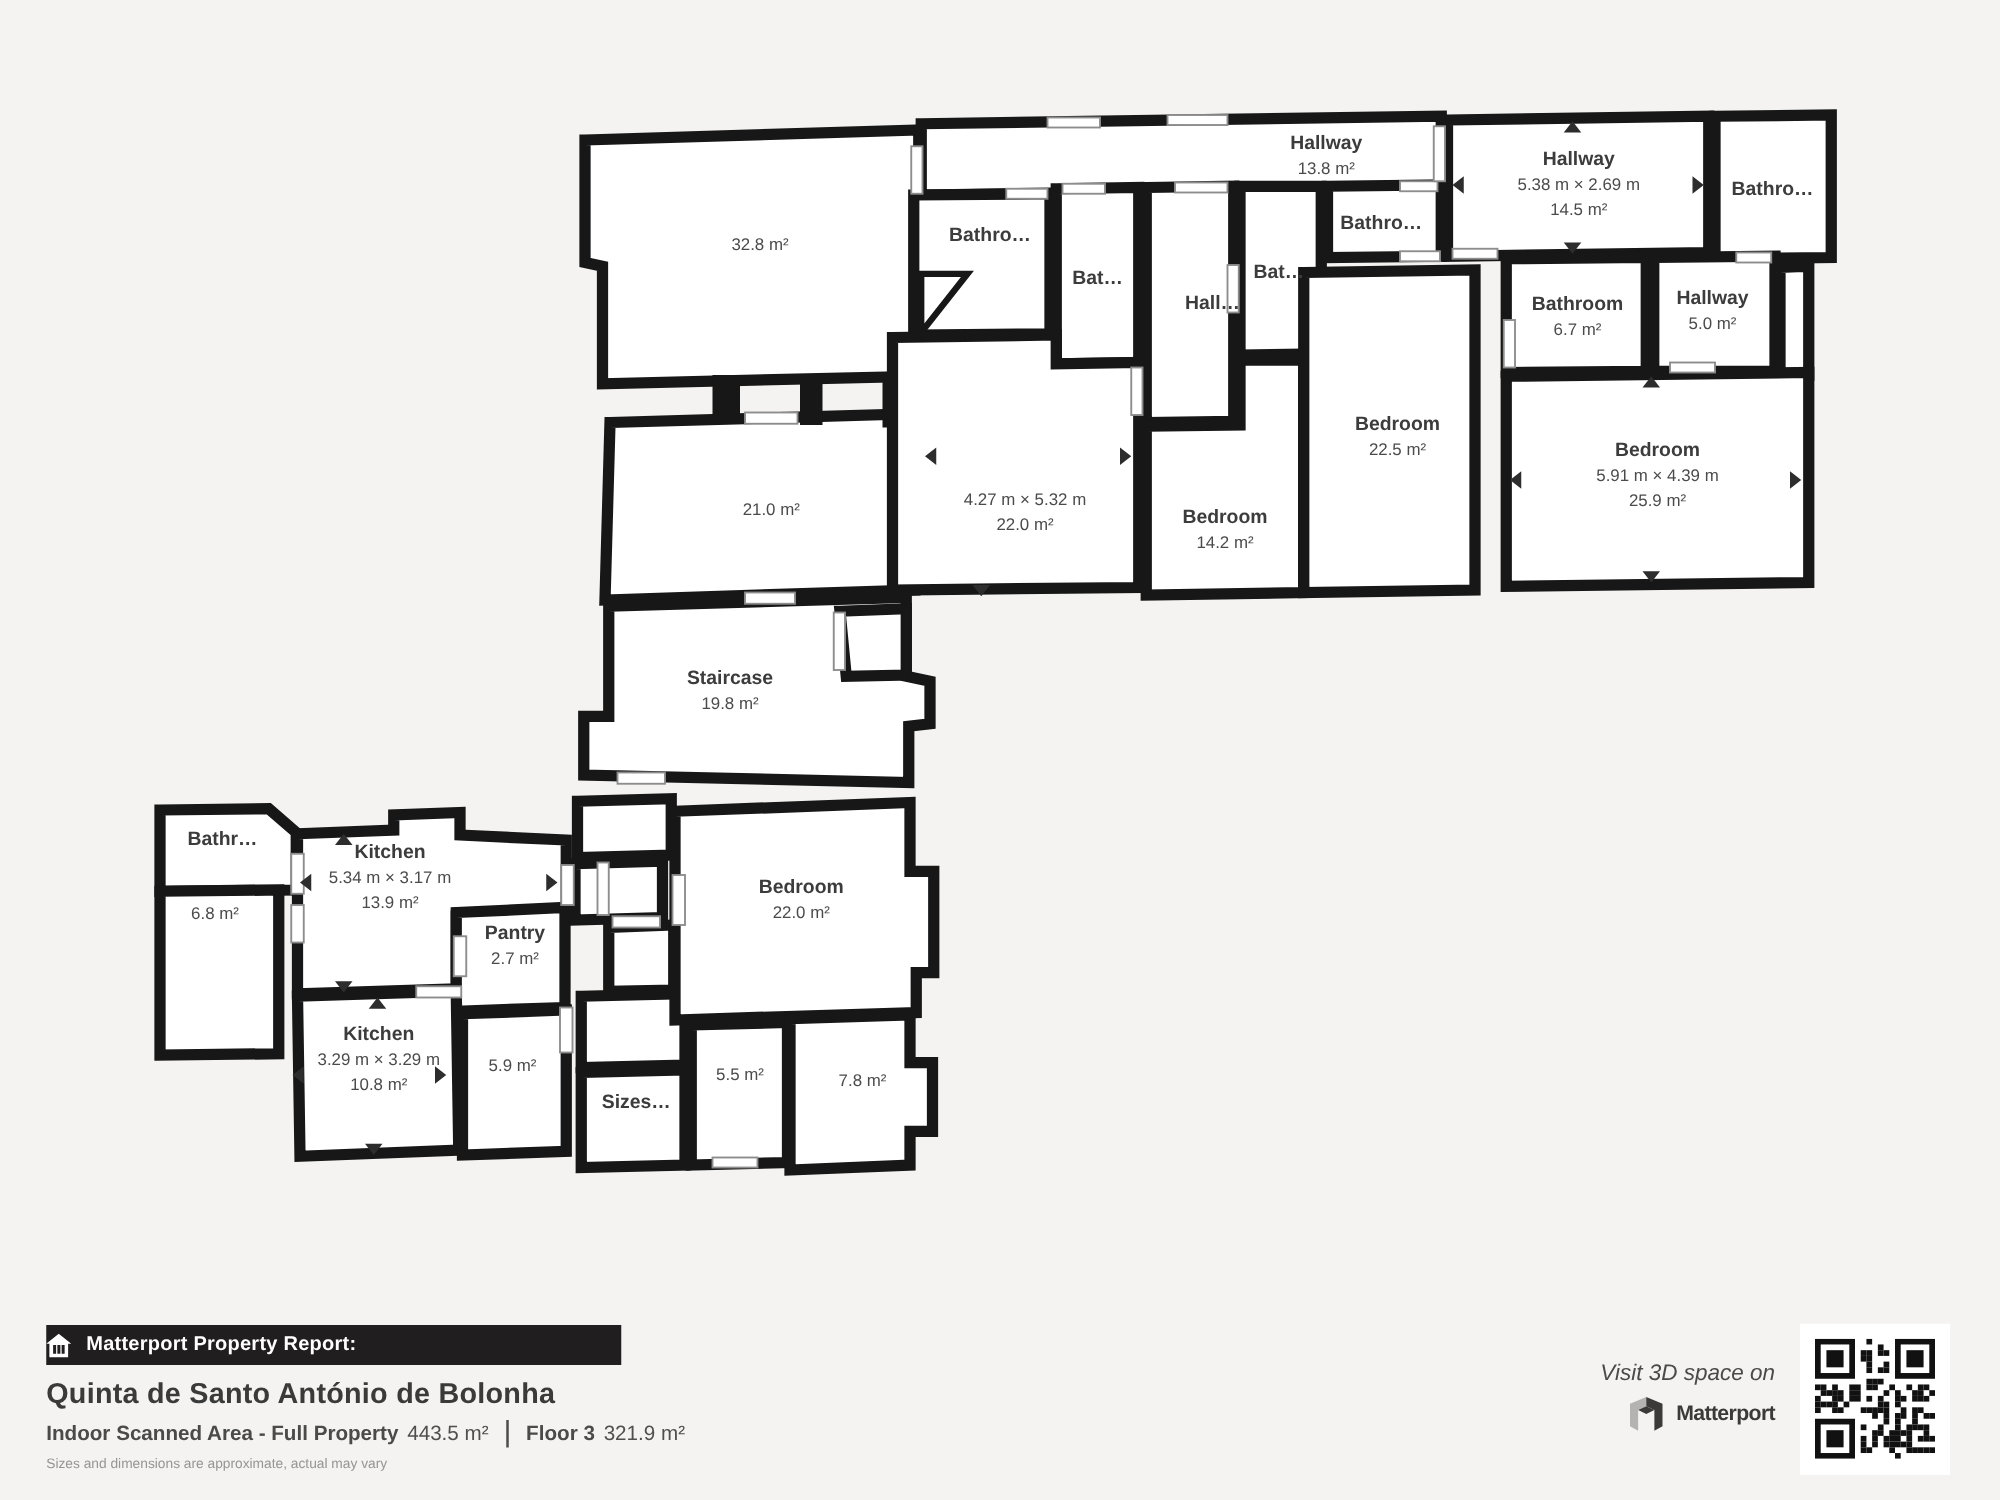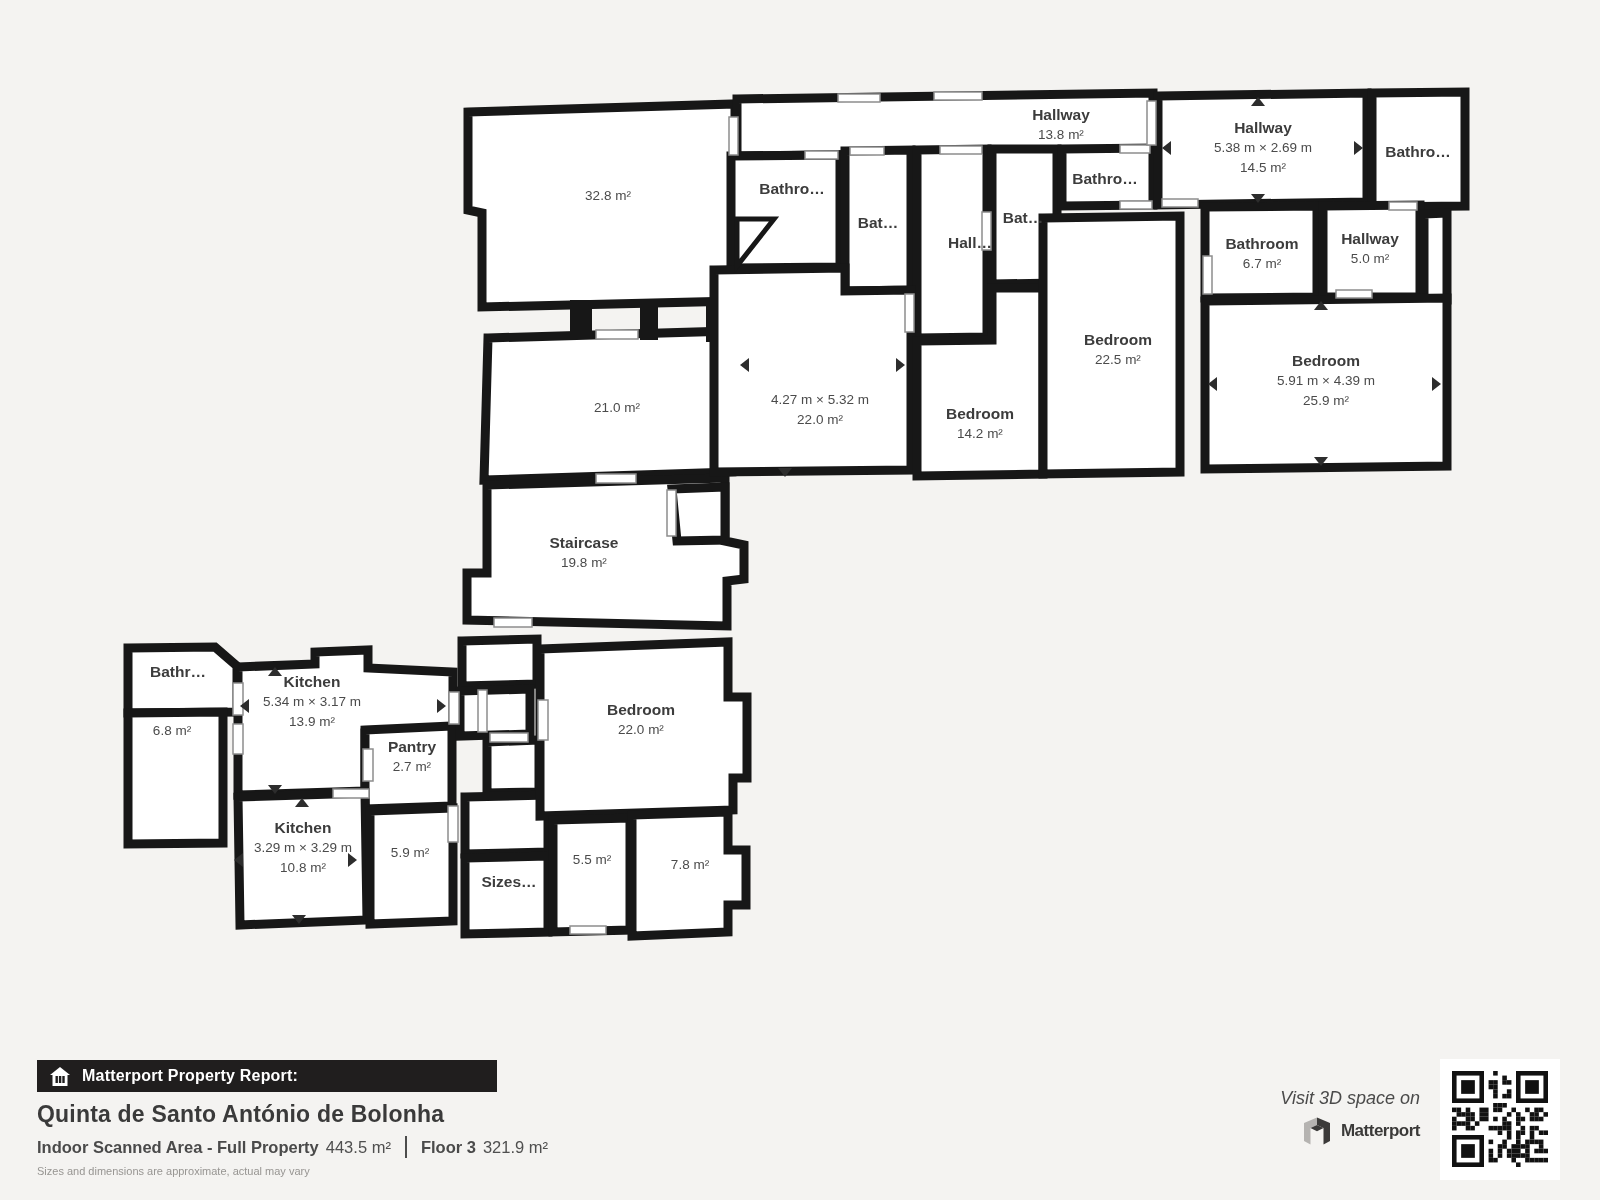--- a/index.html
+++ b/index.html
@@ -25,21 +25,21 @@
 
   .arr{position:absolute;width:0;height:0;z-index:4;}
   .arr-up{border-left:7px solid transparent;border-right:7px solid transparent;border-bottom:9px solid #2d2d2d;}
   .arr-down{border-left:7px solid transparent;border-right:7px solid transparent;border-top:9px solid #2d2d2d;}
   .arr-left{border-top:7px solid transparent;border-bottom:7px solid transparent;border-right:9px solid #2d2d2d;}
   .arr-right{border-top:7px solid transparent;border-bottom:7px solid transparent;border-left:9px solid #2d2d2d;}
 
   
   #report-bar{
     position:absolute;left:37px;top:1060px;width:460px;height:32px;
-    background:#201e1e;display:flex;align-items:center;padding-left:13px;box-sizing:border-box;
+    background:#201e1e;display:flex;align-items:center;box-sizing:border-box;
   }
   #report-bar .bar-text{color:#ffffff;font-size:16px;font-weight:700;margin-left:12px;letter-spacing:.2px;}
   #property-title{
     position:absolute;left:37px;top:1101px;
     font-size:23px;font-weight:700;color:#3a3a3a;letter-spacing:.2px;
   }
   #info-line{
     position:absolute;left:37px;top:1136px;
     font-size:16.5px;color:#4f4f4f;display:flex;align-items:center;
   }

